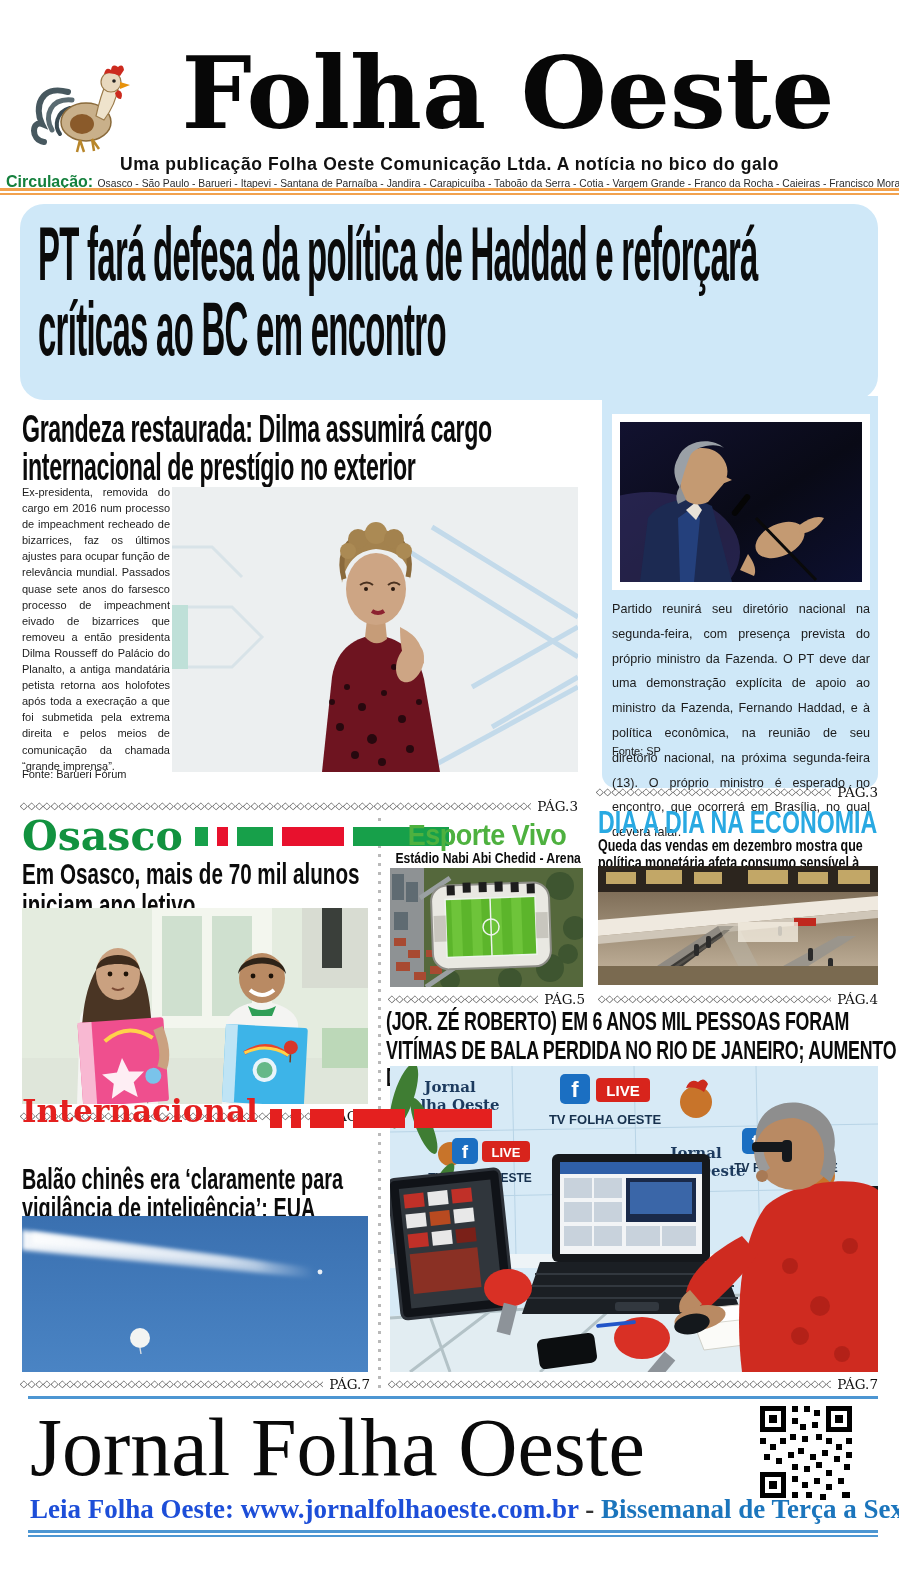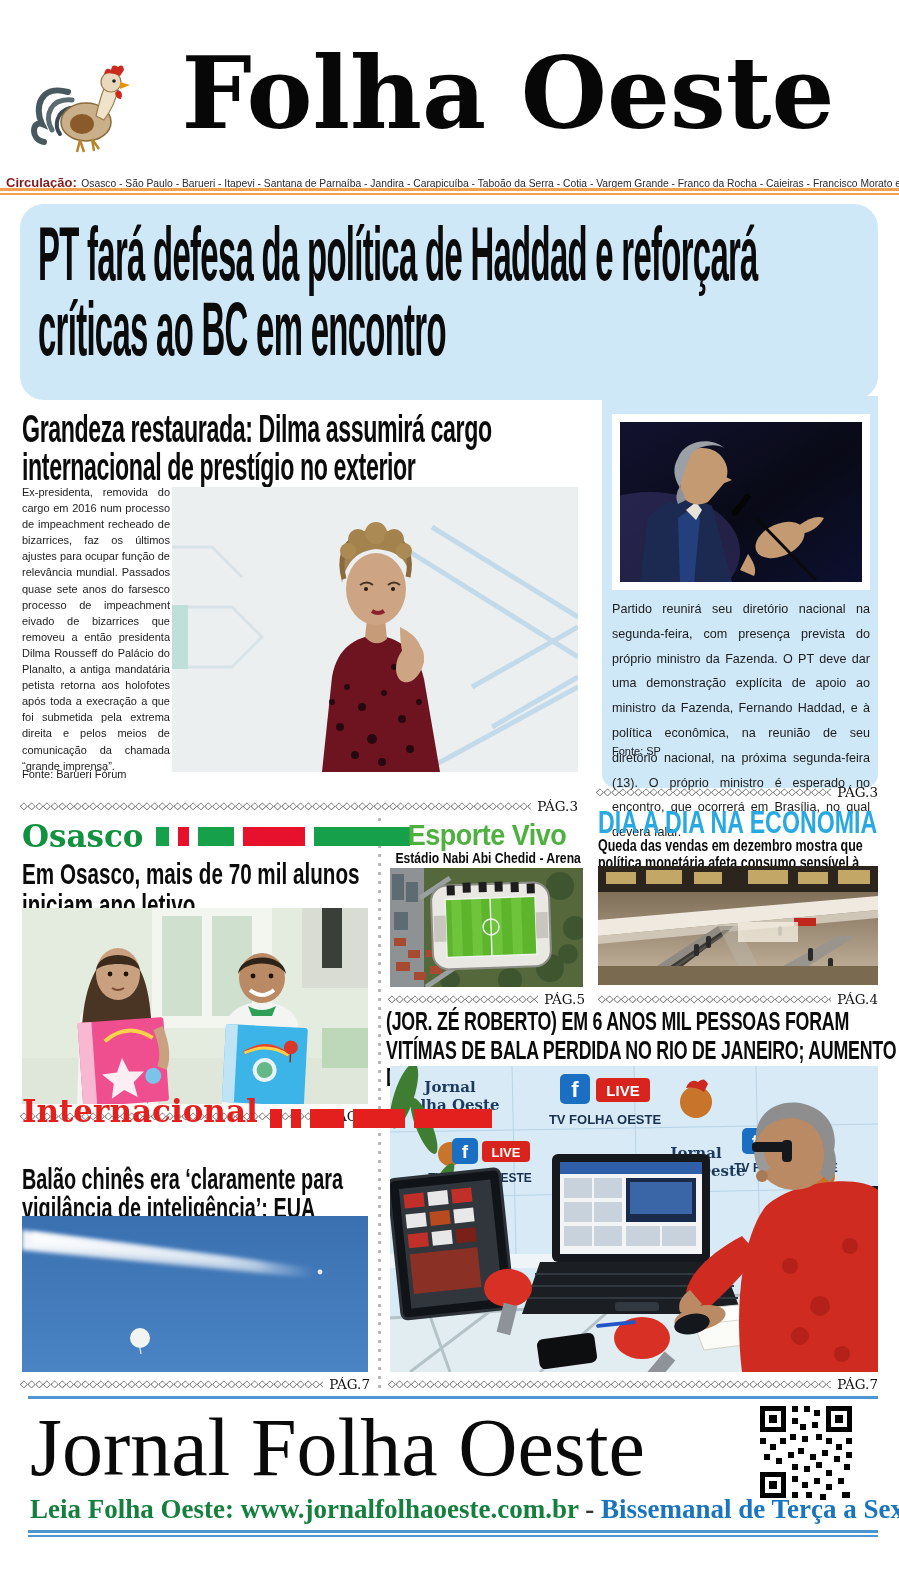--- a/index.html
+++ b/index.html
@@ -41,23 +41,24 @@
       <path d="M88 36 q6 2 3 9 q-5 0 -6 -6 z" fill="#cc2a1e"></path>
       <path d="M90 28 l10 3 -10 4 z" fill="#e8920a"></path>
       <circle cx="84" cy="27" r="1.8" fill="#222"></circle>
       <path d="M50 86 l-3 12 m3 -12 l4 12 m8 -13 l2 12 m-2 -12 l7 10" stroke="#b8862a" stroke-width="2.5" fill="none"></path>
     </svg>
   </div>
 
   <div class="abs serifb" style="left:128px;top:44px;width:760px;font-size:99px;line-height:99px;letter-spacing:0px;text-align:center;color:#070707;">Folha Oeste</div>
 
 
+  <div class="abs" style="left:0;top:154px;width:899px;text-align:center;font-size:17.5px;font-weight:bold;letter-spacing:.6px;color:#101010;">Uma publicação Folha Oeste Comunicação Ltda. A notícia no bico do galo</div>
 
   <div class="abs" style="left:6px;top:173px;width:890px;white-space:nowrap;">
-    <span style="font-size:13px;font-weight:bold;color:#7f1d1d;text-decoration:underline;">Circulação:</span>
+    <span style="font-size:16px;font-weight:bold;color:#15803d;text-decoration:underline;">Circulação:</span>
     <span style="font-size:10.3px;color:#2b2b2b;">Osasco - São Paulo - Barueri - Itapevi - Santana de Parnaíba - Jandira - Carapicuíba - Taboão da Serra - Cotia - Vargem Grande - Franco da Rocha - Caieiras - Francisco Morato e Mairiporã</span>
   </div>
 
   <div class="rule-orange" style="top:188px;height:3px;"></div>
   <div class="rule-orange" style="top:193px;height:2px;"></div>
 
   <div class="abs bluepanel" style="left:20px;top:204px;width:858px;height:196px;border-radius:24px;"></div>
   <div class="abs bluepanel" style="left:602px;top:396px;width:276px;height:392px;border-radius:0 0 14px 14px;"></div>
 
   <div class="cond" style="left:38px;top:217px;width:1165px;font-size:47px;line-height:46px;letter-spacing:-1px;transform:scale(0.70,1.62);">PT fará defesa da política de Haddad e reforçará críticas ao BC em encontro</div>
@@ -150,21 +151,21 @@
   </div>
 
   <div class="pgrow" style="left:20px;top:798px;width:558px;">
     <div class="chain">◇◇◇◇◇◇◇◇◇◇◇◇◇◇◇◇◇◇◇◇◇◇◇◇◇◇◇◇◇◇◇◇◇◇◇◇◇◇◇◇◇◇◇◇◇◇◇◇◇◇◇◇◇◇◇◇◇◇◇◇◇◇◇◇◇◇◇◇◇◇◇◇◇◇◇◇◇◇◇◇◇◇◇◇◇◇◇◇◇◇◇◇◇◇◇◇◇◇◇◇◇◇◇◇◇◇◇◇◇◇◇◇◇◇◇◇◇◇◇◇</div>
     <span class="pg">PÁG.3</span>
   </div>
 
   <div class="vdots" style="left:378px;top:818px;height:570px;"></div>
 
   <div class="abs" style="left:22px;top:818px;width:348px;height:36px;display:flex;align-items:center;">
-    <span class="serifb" style="font-size:31px;color:#12923f;line-height:34px;">Osasco</span>
+    <span class="serifb" style="font-size:41px;color:#12923f;line-height:34px;">Osasco</span>
     <span class="bars">
       <i style="width:13px;background:#17a04a;"></i>
         <i style="width:11px;background:#e8112d;"></i>
       <i style="width:36px;background:#17a04a;"></i>
         <i style="width:62px;background:#e8112d;"></i>
       <i style="width:96px;background:#17a04a;"></i>
     </span>
   </div>
 
   <div class="cond" style="left:22px;top:858px;width:430px;font-size:25.5px;line-height:26px;transform:scale(0.81,1.18);">Em Osasco, mais de 70 mil alunos iniciam ano letivo</div>
@@ -579,18 +580,18 @@
           <rect x="82" y="76" width="6" height="6"></rect>
         <rect x="36" y="90" width="6" height="6"></rect>
           <rect x="50" y="90" width="6" height="6"></rect>
           <rect x="64" y="92" width="6" height="6"></rect>
           <rect x="86" y="90" width="8" height="6"></rect>
       </g>
     </svg>
   </div>
 
   <div class="abs" style="left:30px;top:1494px;width:848px;font-family:'Liberation Serif',serif;font-weight:bold;font-size:27px;white-space:nowrap;">
-    <span style="color:#15803d;margin-top:36px;">Leia Folha Oeste: www.jornalfolhaoeste.com.br</span><span style="color:#333;"> - </span><span style="color:#1b75bc;">Bissemanal de Terça a Sexta-feira</span>
+    <span style="color:#1d4ed8;margin-top:36px;">Leia Folha Oeste: www.jornalfolhaoeste.com.br</span><span style="color:#333;"> - </span><span style="color:#1b75bc;">Bissemanal de Terça a Sexta-feira</span>
   </div>
 
   <div class="abs" style="left:28px;top:1530px;width:850px;height:7px;background:linear-gradient(#4d96d2 0 3px,#ffffff 3px 5px,#4d96d2 5px 7px);"></div>
 
 </div>
 
 </body></html>

